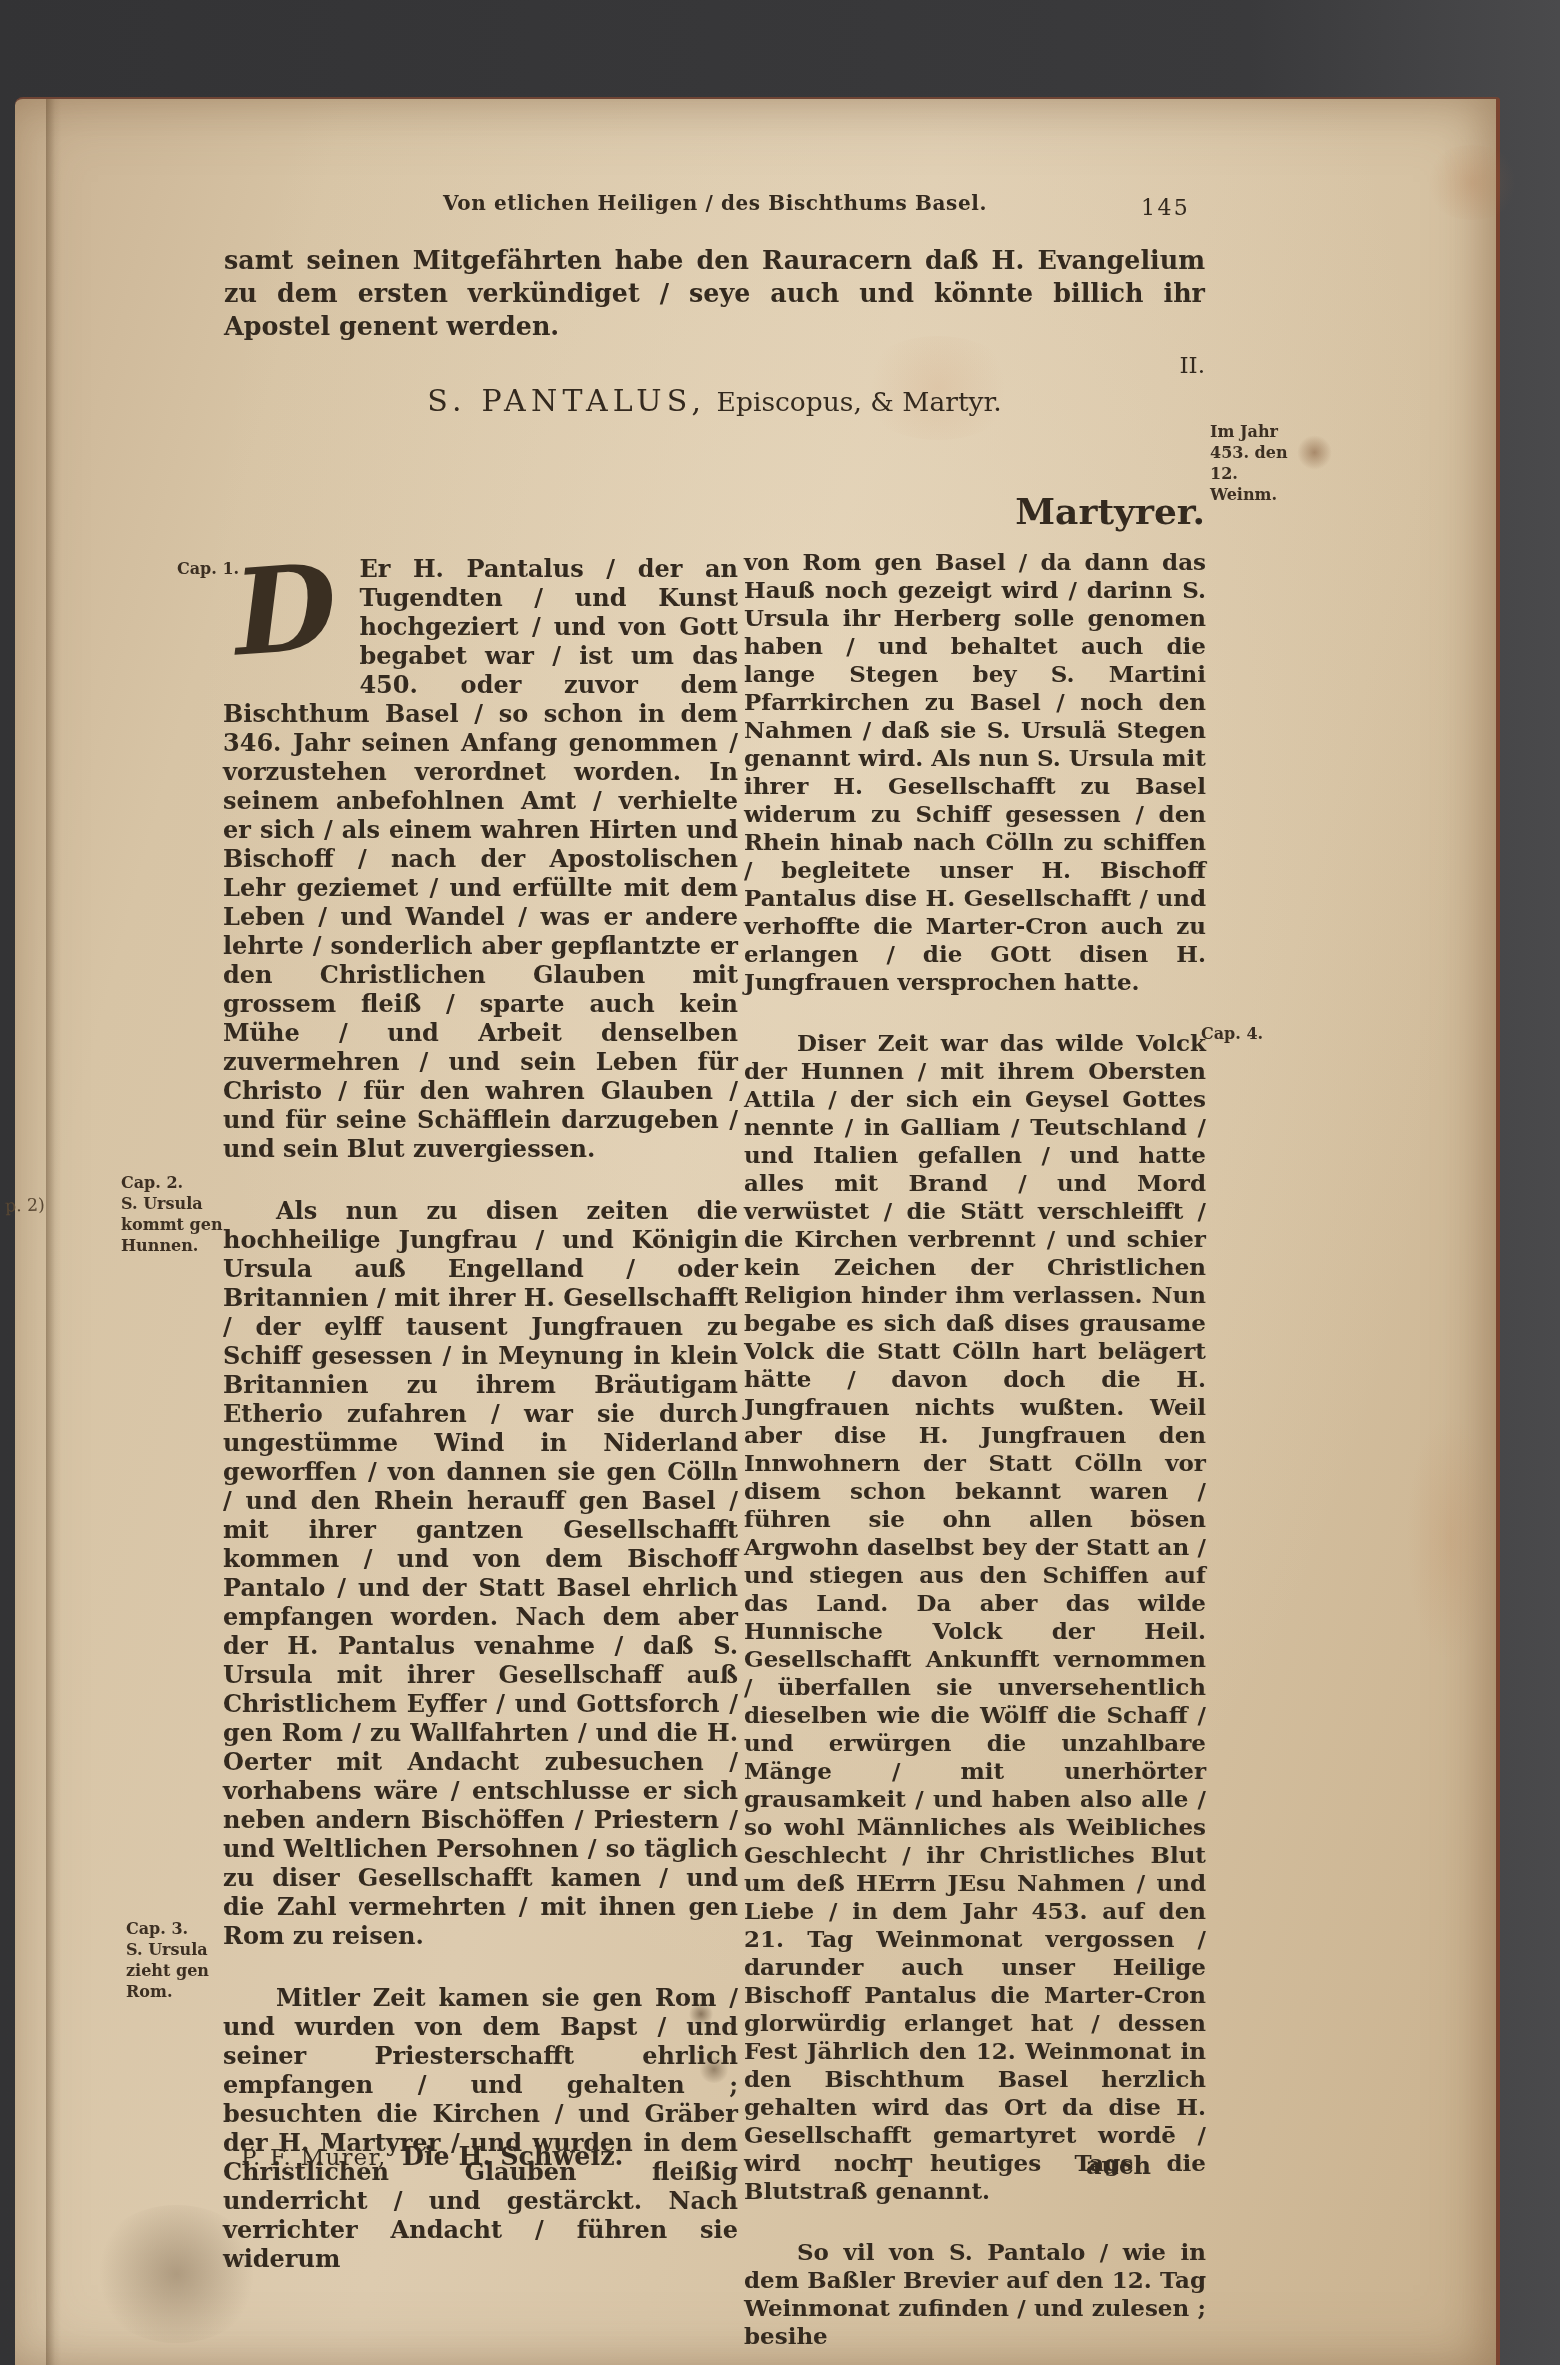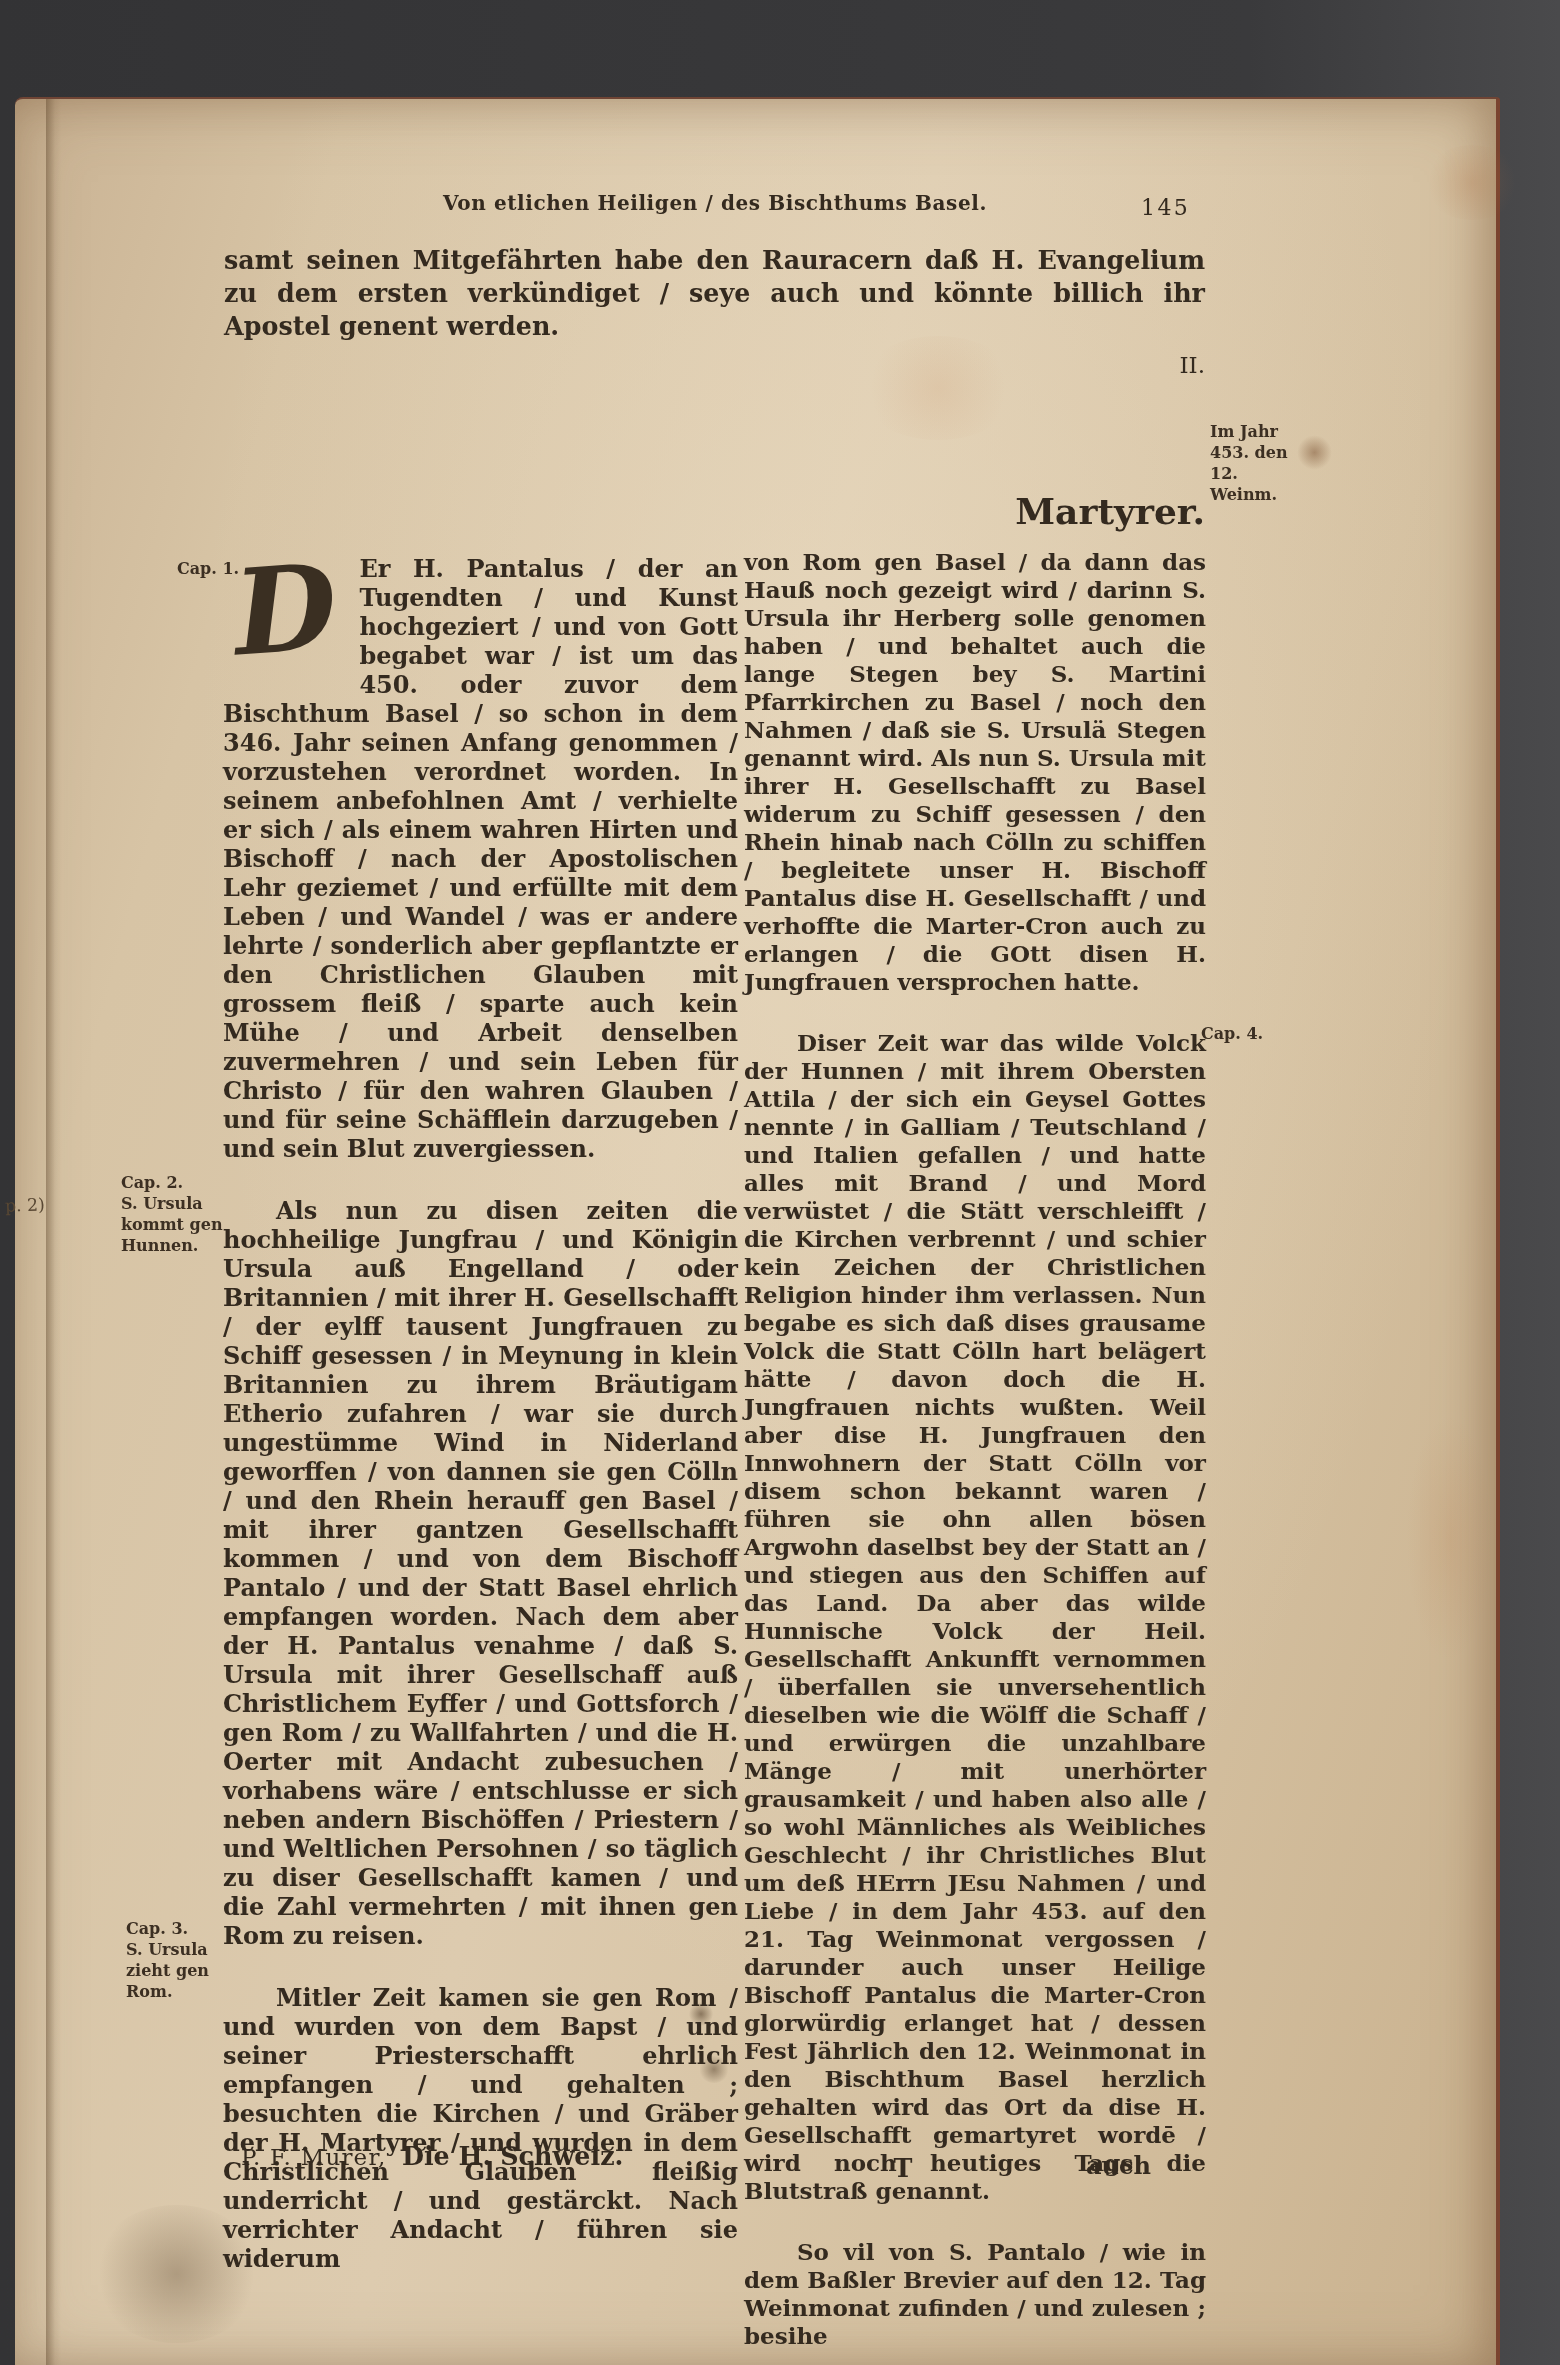--- a/index.html
+++ b/index.html
@@ -83,20 +83,23 @@
 
   <div class="head-row">
     <div class="running-head">Von etlichen Heiligen / des Bischthums Basel.</div>
     <div class="page-num">145</div>
   </div>
 
   <div class="intro">samt seinen Mitgefährten habe den Rauracern daß H. Evangelium zu dem ersten verkündiget / seye auch und könnte billich ihr Apostel genent werden.</div>
 
   <div class="sec-num">II.</div>
 
+  <div class="sec-latin">
+    <span class="spaced">S. PANTALUS,</span><span>Episcopus, &amp; Martyr.</span>
+  </div>
 
   <div class="chap-sub">Martyrer.</div>
 
   <div class="mnote year">
     <div>Im Jahr</div>
     <div>453. den 12.</div>
     <div>Weinm.</div>
   </div>
 
   <div class="mnote cap1">Cap. 1.</div>

